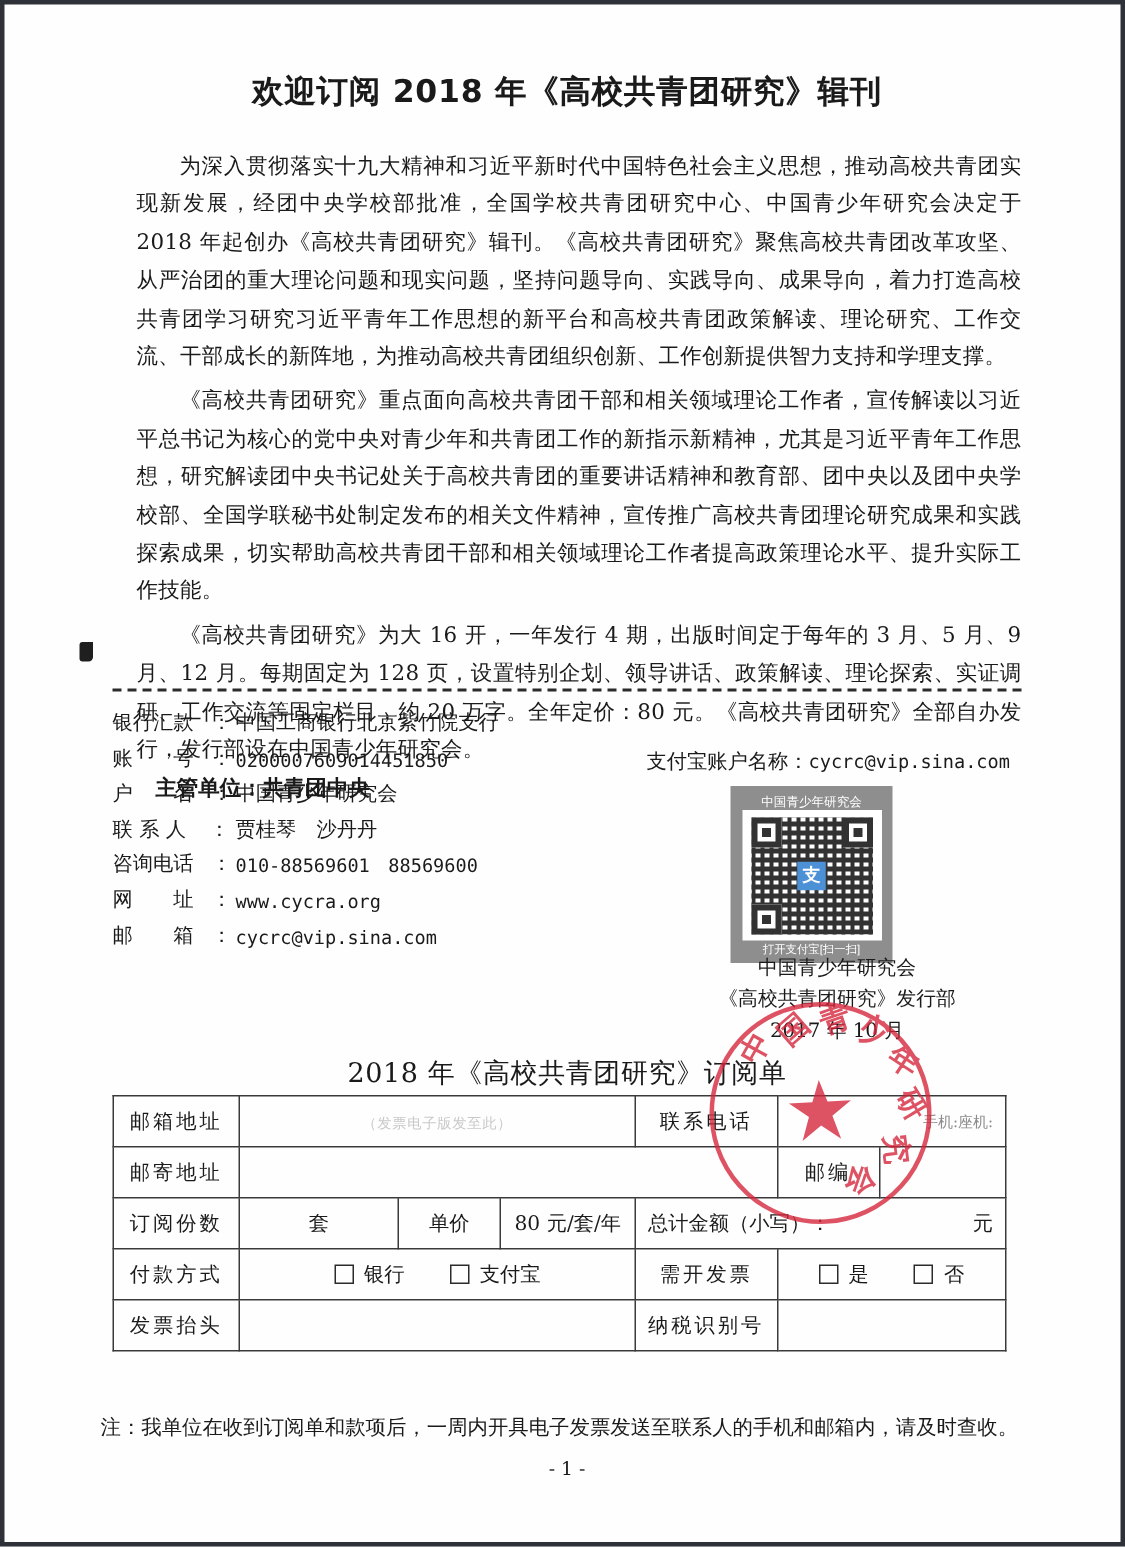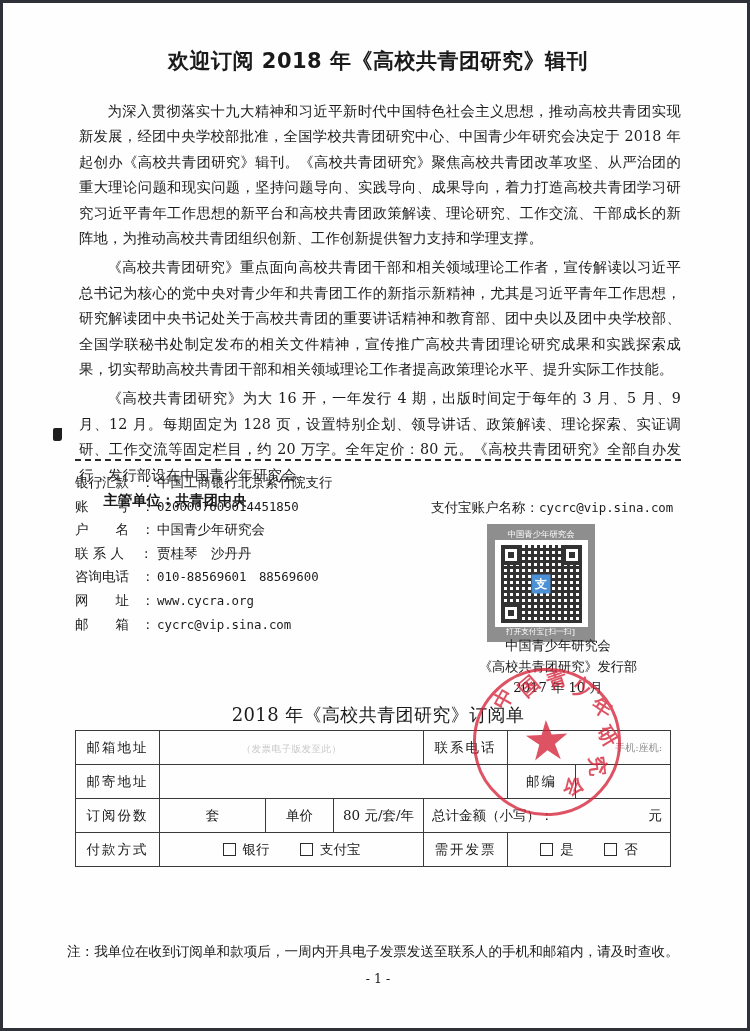--- a/index.html
+++ b/index.html
@@ -34,21 +34,21 @@
     letter-spacing: 0.5px;
     font-family: "DejaVu Sans", "Liberation Sans", sans-serif;
   }
 
   
   .body-area {
     position: absolute;
     top: 96px; left: 72px; width: 606px;
   }
   p.para {
-    margin: 0 0 0 4px;
+    margin: 0 0 0 16px;
     font-size: 14.3px;
     line-height: 25.4px;
     text-align: justify;
     text-indent: 2em;
     font-family: "DejaVu Serif", "Liberation Serif", serif;
     letter-spacing: 0.2px;
   }
   p.para + p.para { margin-top: 4px; }
   .unit-line {
     font-size: 14.3px;
@@ -146,21 +146,21 @@
   .qr-logo {
     position: absolute; top: 50%; left: 50%;
     transform: translate(-50%,-50%);
     width: 19px; height: 19px; background: #2f7fd0;
     display: flex; align-items: center; justify-content: center;
     color: #fff; font-size: 12px; font-weight: bold;
     font-family: "DejaVu Sans", "Liberation Sans", sans-serif;
   }
   .qr-foot {
     font-size: 7.6px; color: #fff; line-height: 11px;
-    font-family: Liberation Mono, monospace;
+    font-family: Liberation Sans, sans-serif;
     text-align: center;
   }
 
   
   .signature {
     position: absolute;
     top: 632px; left: 430px; width: 250px;
     text-align: center;
     font-family: "DejaVu Serif", "Liberation Serif", serif;
     font-size: 13.2px;
@@ -417,20 +417,26 @@
           <td class="lbl-cell">需开发票</td>
           <td class="cell-left" colspan="2">
             <span class="opt">
               <span class="chk"></span><span>是</span>
             </span>
             <span class="opt">
               <span class="chk"></span><span>否</span>
             </span>
           </td>
         </tr>
+        <tr>
+          <td class="lbl-cell">发票抬头</td>
+          <td class="blank" colspan="3"></td>
+          <td class="lbl-cell">纳税识别号</td>
+          <td class="blank" colspan="2"></td>
+        </tr>
       </tbody>
     </table>
 
     <div class="note">注：我单位在收到订阅单和款项后，一周内开具电子发票发送至联系人的手机和邮箱内，请及时查收。</div>
     <div class="page-num">- 1 -</div>
 
   </div>
 </div>
 
 </body></html>

